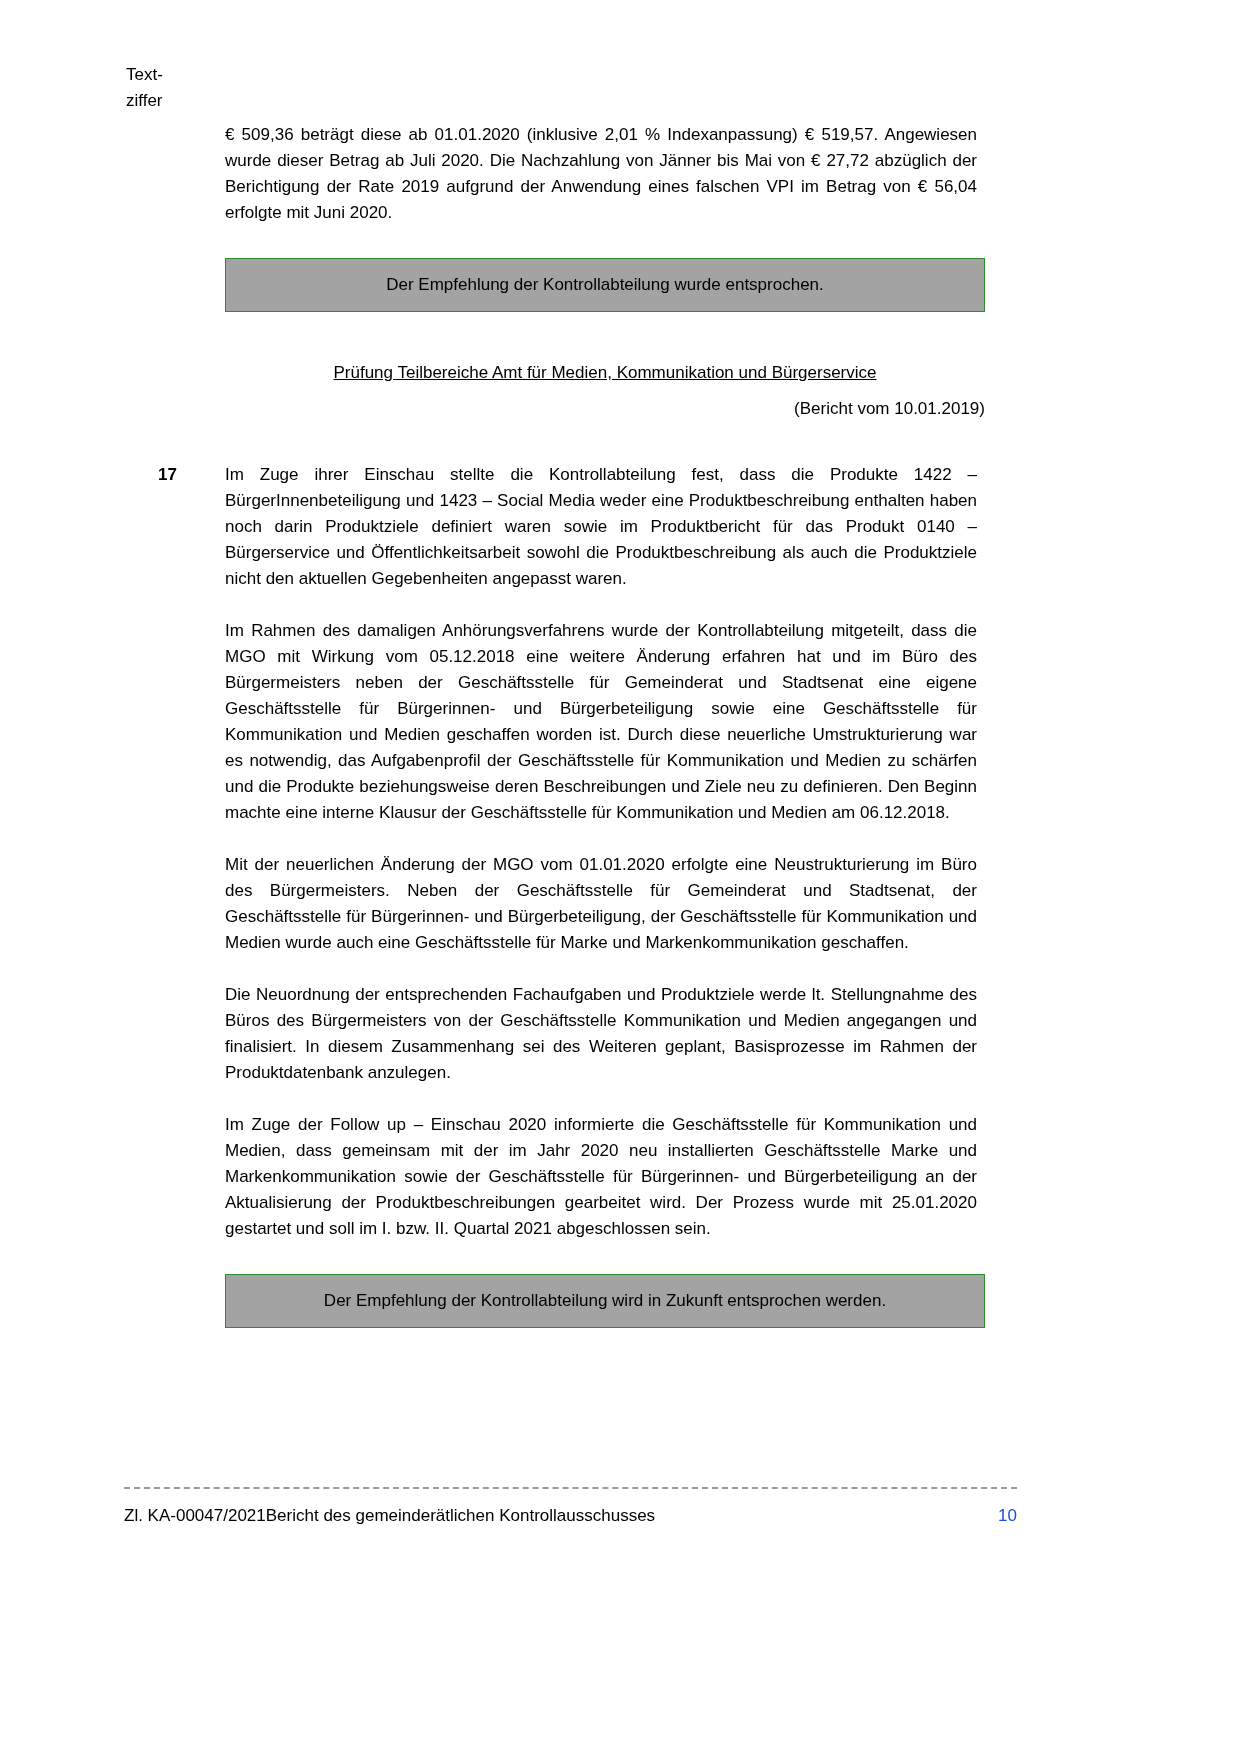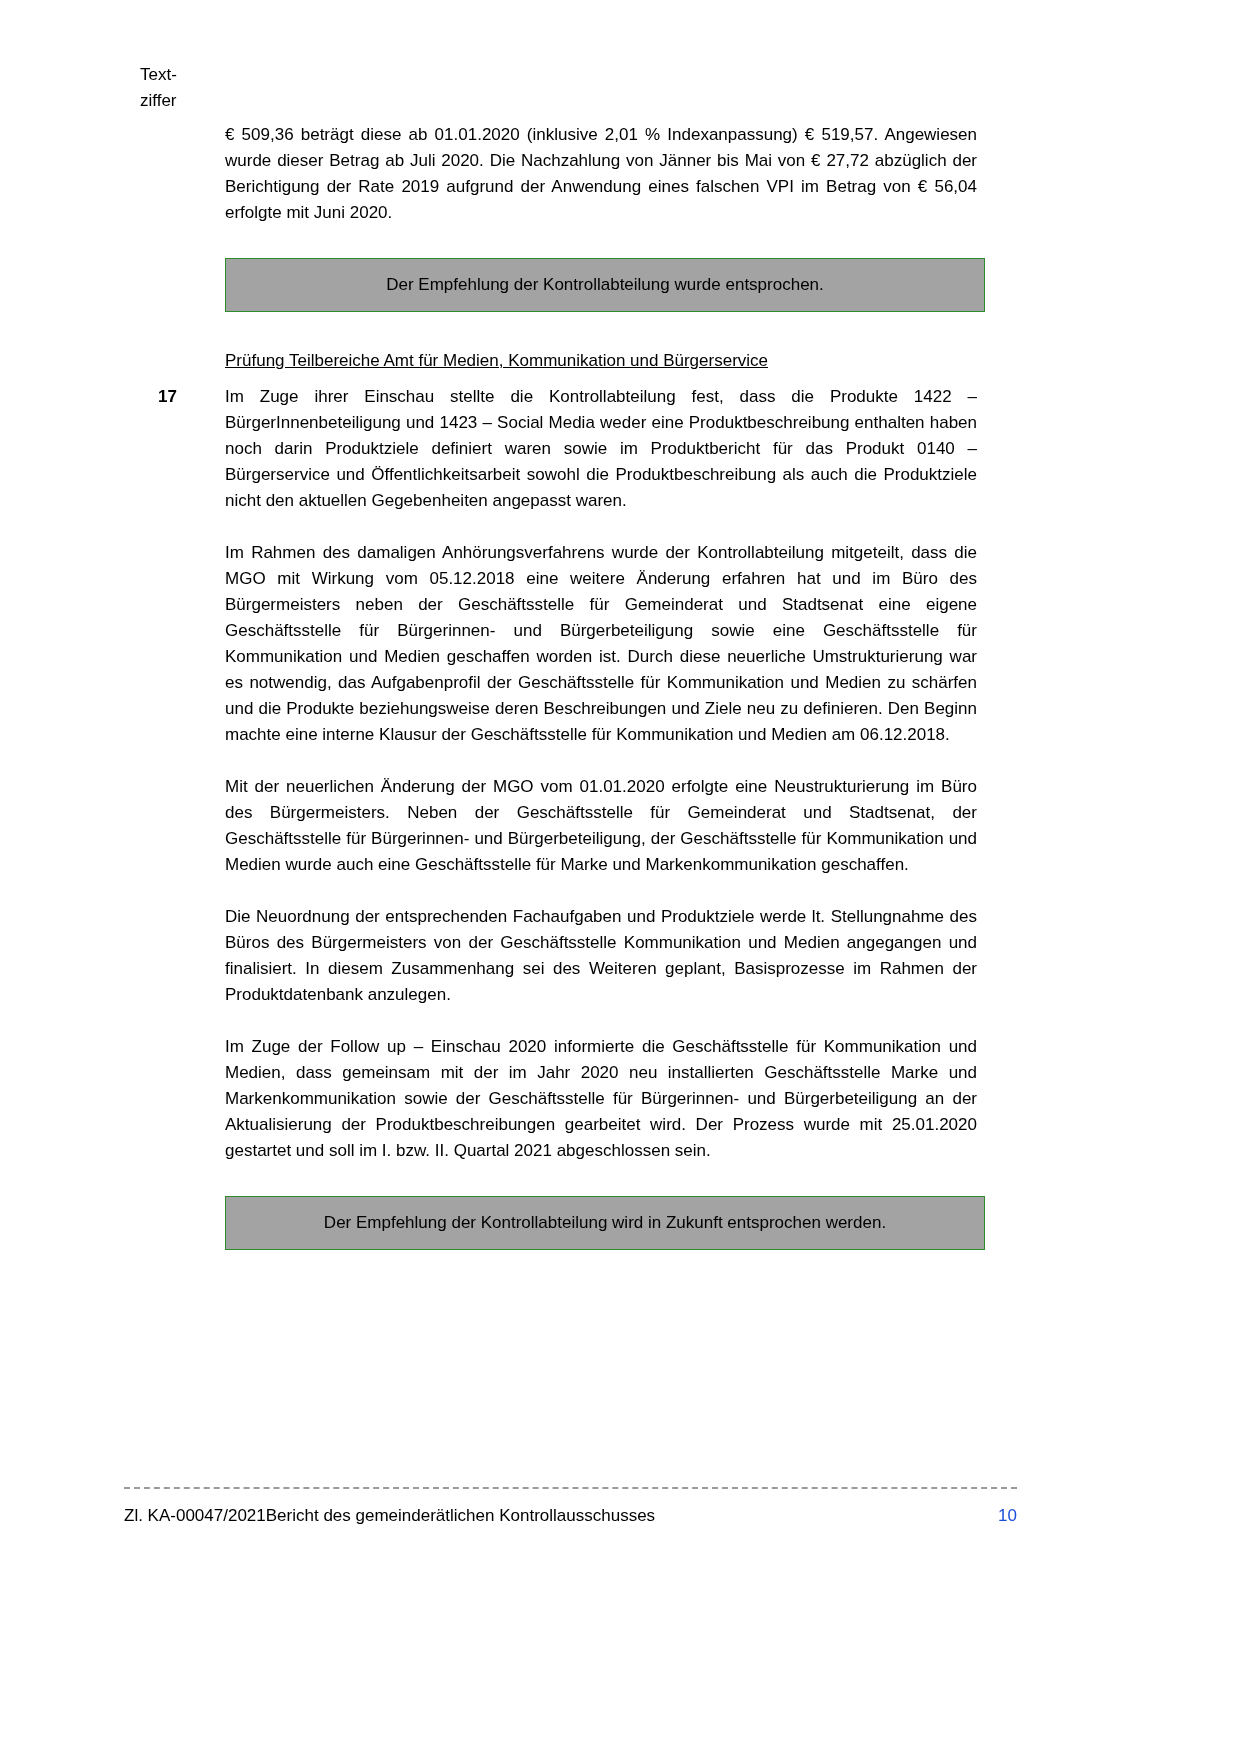--- a/index.html
+++ b/index.html
@@ -15,21 +15,21 @@
     font-family: "Liberation Sans", "DejaVu Sans", sans-serif;
     font-size: 17px;
     line-height: 26px;
     color: #000000;
     overflow: hidden;
     box-sizing: border-box;
   }
   .margin-label {
     position: absolute;
     top: 62px;
-    left: 140px;
+    left: 126px;
     white-space: pre-line;
     line-height: 26px;
   }
   .content {
     position: absolute;
     top: 122px;
     left: 225px;
     width: 760px;
   }
   .content p {
@@ -37,23 +37,23 @@
     text-align: justify;
   }
   .recommendation-box {
     border: 1px solid #2e8b2e;
     background: #a3a3a3;
     text-align: center;
     padding: 13px 20px;
     margin: 32px 0 32px 0;
   }
   .section-heading {
-    text-align: left;
+    text-align: center;
     text-decoration: underline;
-    margin: 36px 0 10px 0;
+    margin: 48px 0 10px 0;
   }
   .report-date {
     text-align: right;
     margin: 0 0 40px 0;
   }
   .numbered-section {
     position: relative;
   }
   .item-number {
     position: absolute;
@@ -101,20 +101,21 @@
   <div class="content">
 
     <p>€ 509,36 beträgt diese ab 01.01.2020 (inklusive 2,01 % Indexanpassung) € 519,57. Angewiesen wurde dieser Betrag ab Juli 2020. Die Nachzahlung von Jänner bis Mai von € 27,72 abzüglich der Berichtigung der Rate 2019 aufgrund der Anwendung eines falschen VPI im Betrag von € 56,04 erfolgte mit Juni 2020.</p>
 
     <div class="recommendation-box">
       <span>Der Empfehlung der Kontrollabteilung wurde entsprochen.</span>
     </div>
 
     <div class="section-heading">Prüfung Teilbereiche Amt für Medien, Kommunikation und Bürgerservice</div>
 
+    <div class="report-date">(Bericht vom 10.01.2019)</div>
 
     <div class="numbered-section">
       <div class="item-number">17</div>
 
       <p>Im Zuge ihrer Einschau stellte die Kontrollabteilung fest, dass die Produkte 1422 – BürgerInnenbeteiligung und 1423 – Social Media weder eine Produktbeschreibung enthalten haben noch darin Produktziele definiert waren sowie im Produktbericht für das Produkt 0140 – Bürgerservice und Öffentlichkeitsarbeit sowohl die Produktbeschreibung als auch die Produktziele nicht den aktuellen Gegebenheiten angepasst waren.</p>
 
       <p>Im Rahmen des damaligen Anhörungsverfahrens wurde der Kontrollabteilung mitgeteilt, dass die MGO mit Wirkung vom 05.12.2018 eine weitere Änderung erfahren hat und im Büro des Bürgermeisters neben der Geschäftsstelle für Gemeinderat und Stadtsenat eine eigene Geschäftsstelle für Bürgerinnen- und Bürgerbeteiligung sowie eine Geschäftsstelle für Kommunikation und Medien geschaffen worden ist. Durch diese neuerliche Umstrukturierung war es notwendig, das Aufgabenprofil der Geschäftsstelle für Kommunikation und Medien zu schärfen und die Produkte beziehungsweise deren Beschreibungen und Ziele neu zu definieren. Den Beginn machte eine interne Klausur der Geschäftsstelle für Kommunikation und Medien am 06.12.2018.</p>
 
       <p>Mit der neuerlichen Änderung der MGO vom 01.01.2020 erfolgte eine Neustrukturierung im Büro des Bürgermeisters. Neben der Geschäftsstelle für Gemeinderat und Stadtsenat, der Geschäftsstelle für Bürgerinnen- und Bürgerbeteiligung, der Geschäftsstelle für Kommunikation und Medien wurde auch eine Geschäftsstelle für Marke und Markenkommunikation geschaffen.</p>
 

